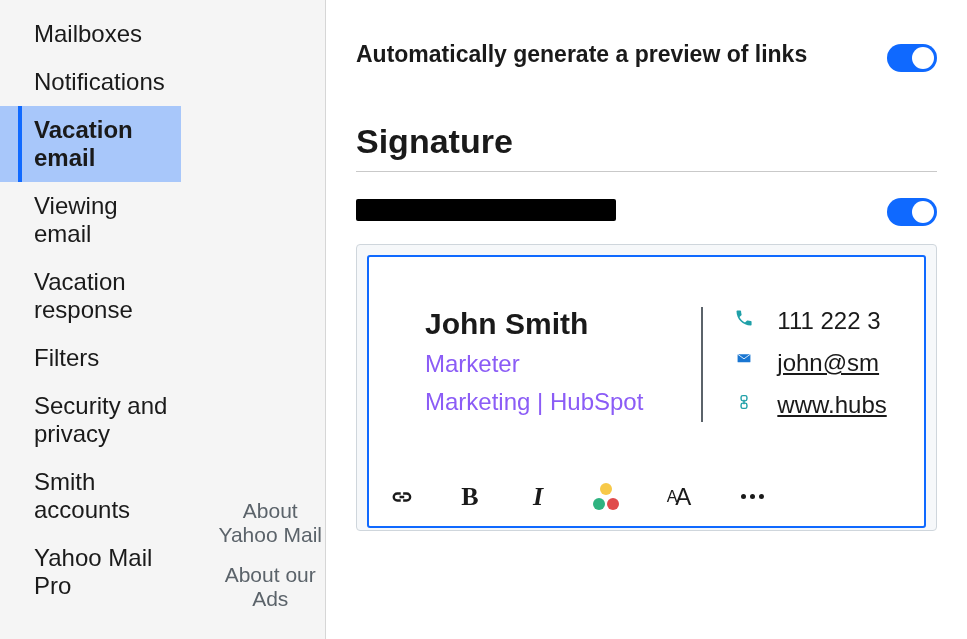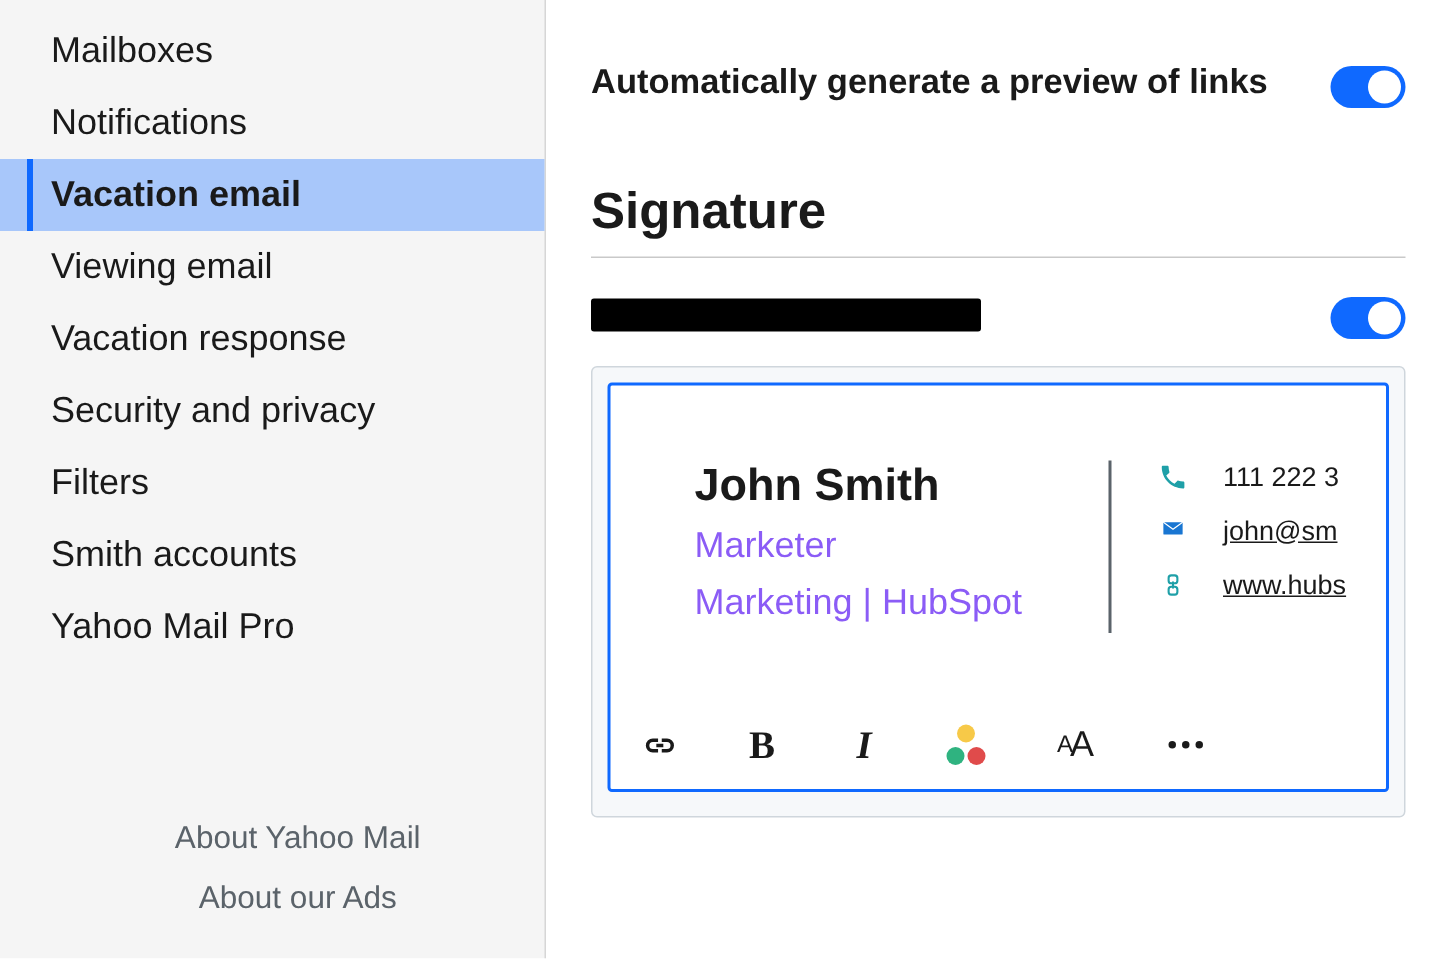--- a/index.html
+++ b/index.html
@@ -1,42 +1,42 @@
 <!DOCTYPE html>
 <html><head>
 <meta charset="utf-8">
 <style>
   * { box-sizing: border-box; margin: 0; padding: 0; }
   html, body { width: 967px; height: 639px; font-family: -apple-system, BlinkMacSystemFont, "Helvetica Neue", Arial, sans-serif; background:#fff; color:#1a1a1a; }
   .app { display:flex; width:100%; height:100%; }
-  .sidebar { width:364px; height:100%; background:#f5f5f5; border-right:1px solid #d6d6d6; padding-top:10px; display:flex; flex-direction:column; }
+  .sidebar { width:326px; height:100%; background:#f5f5f5; border-right:1px solid #d6d6d6; padding-top:10px; display:flex; flex-direction:row; }
   .nav { list-style:none; }
   .nav li { font-size:24px; color:#1a1a1a; padding:10px 0 10px 34px; cursor:pointer; position:relative; }
   .nav li.active { background:#a8c7fa; font-weight:700; }
   .nav li.active::before { content:""; position:absolute; left:18px; top:0; bottom:0; width:4px; background:#0f69ff; }
   .footer-links { margin-top:auto; padding:0 0 20px 0; }
   .footer-links div { font-size:21px; color:#5b636a; padding:8px 0 8px 34px; cursor:pointer;text-align:center; }
   .main { flex:1; padding:40px 30px 0 30px; overflow:hidden; }
   .setting-row { display:flex; align-items:flex-start; justify-content:space-between; margin-bottom:50px; gap:18px; }
   .setting-row h2 { font-size:23px; font-weight:700; line-height:1.25; max-width:470px; }
   .toggle { width:50px; height:28px; background:#0f69ff; border-radius:14px; position:relative; flex-shrink:0; cursor:pointer; margin-top:4px; }
   .toggle::after { content:""; position:absolute; right:3px; top:3px; width:22px; height:22px; background:#fff; border-radius:50%; }
   .sig-title { font-size:34px; font-weight:700; margin-bottom:10px; }
   .sig-divider { border:none; border-top:1px solid #c9c9c9; margin-bottom:22px; }
   .email-row { display:flex; align-items:center; justify-content:space-between; margin-bottom:18px; }
   .redacted { width:260px; height:22px; background:#000; border-radius:2px; }
-  .sig-box { border:1px solid #cfd6dc; border-radius:4px; background:#f6f8fa; padding:10px 10px 16px 10px; }
+  .sig-box { border:1px solid #cfd6dc; border-radius:4px; background:#f6f8fa; padding:10px 10px 2px 10px; }
   .sig-editor { border:2px solid #0f69ff; border-radius:3px; background:#fff; }
   .sig-content { display:flex; padding:50px 10px 50px 56px; }
   .sig-left { flex:0 0 auto; padding-right:40px; }
   .sig-name { font-size:30px; font-weight:700; margin-bottom:4px; }
   .sig-role, .sig-org { font-size:24px; color:#8b5cf6; line-height:1.6; }
   .sig-vr { width:0; border-left:2px solid #5b636a; margin:0 30px 0 18px; align-self:stretch; }
   .sig-right { flex:1; overflow:hidden; display:flex; flex-direction:column; gap:14px; }
-  .contact { display:flex; align-items:center; gap:22px; font-size:18px; white-space:nowrap; }
+  .contact { display:flex; gap:22px; font-size:24px; white-space:nowrap; }
   .contact a { color:#1a1a1a; text-decoration:underline; }
   .ci { width:22px; height:22px; display:inline-flex; align-items:center; justify-content:center; flex-shrink:0; }
   .sig-toolbar { display:flex; align-items:center; gap:38px; padding:10px 18px 14px 18px; }
   .tb { width:30px; height:30px; display:flex; align-items:center; justify-content:center; cursor:pointer; color:#1a1a1a; }
   .tb.color { position:relative; }
   .tb.color .c { position:absolute; width:12px; height:12px; border-radius:50%; }
   .tb.color .y { background:#f7c948; top:1px; left:9px; }
   .tb.color .g { background:#2fb380; bottom:2px; left:2px; }
   .tb.color .r { background:#e04b4b; bottom:2px; right:2px; }
   .tb.more span { width:5px; height:5px; background:#1a1a1a; border-radius:50%; margin:0 2px; display:inline-block; }
@@ -46,22 +46,22 @@
 
 <div class="app">
 
   <aside class="sidebar">
     <ul class="nav">
       <li>Mailboxes</li>
       <li>Notifications</li>
       <li class="active">Vacation email</li>
       <li>Viewing email</li>
       <li>Vacation response</li>
+      <li>Filters</li>
       <li>Security and privacy</li>
-      <li>Filters</li>
       <li>Smith accounts</li>
       <li>Yahoo Mail Pro</li>
     </ul>
     <div class="footer-links">
       <div>About Yahoo Mail</div>
       <div>About our Ads</div>
     </div>
   </aside>
 
   <main class="main">

